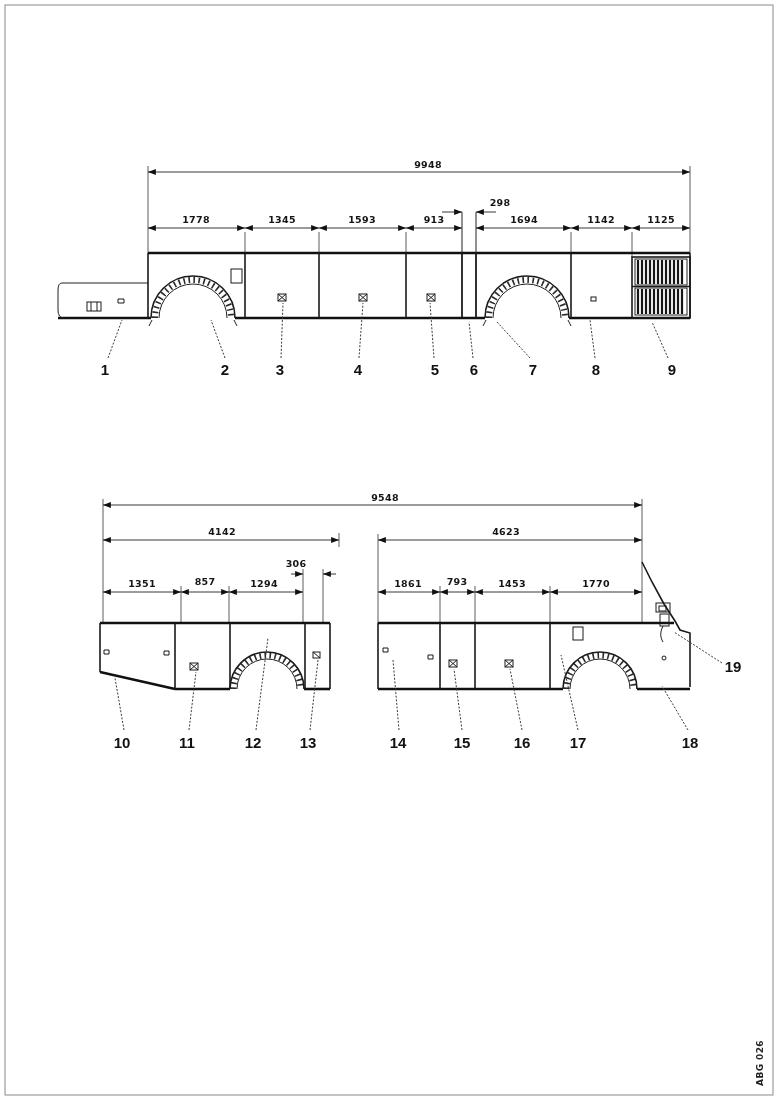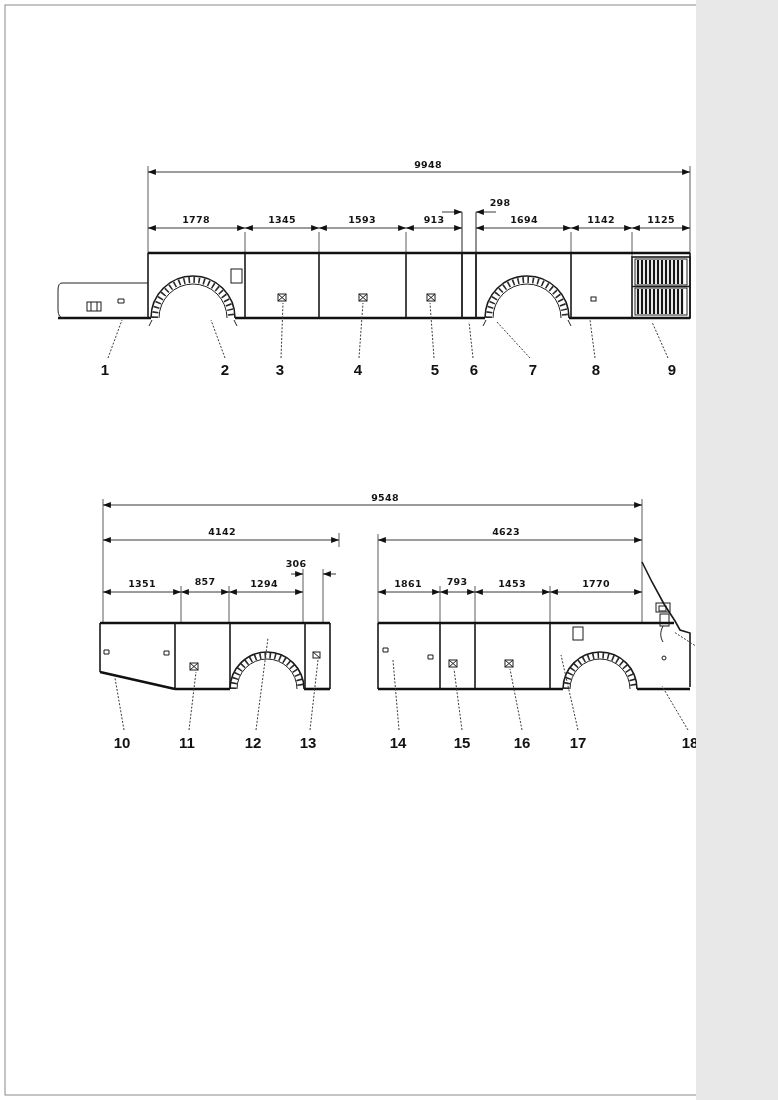--- a/index.html
+++ b/index.html
@@ -1,17 +1,17 @@
 <!DOCTYPE html>
 <html><head>
 <meta charset="utf-8">
 <style>
   html,body{margin:0;padding:0;background:#e8e8e8;}
   .page{
-    position:relative;width:696px;height:1100px;background:#ffffff;
+    position:relative;width:778px;height:1100px;background:#ffffff;
     font-family:"DejaVu Sans",sans-serif;overflow:hidden;
   }
   svg{position:absolute;left:0;top:0;}
   .thin{stroke:#222;stroke-width:1;fill:none;}
   .med{stroke:#1a1a1a;stroke-width:1.6;fill:none;}
   .thick{stroke:#111;stroke-width:2.6;fill:none;}
   .dim{stroke:#222;stroke-width:0.9;fill:none;}
   .ext{stroke:#333;stroke-width:0.8;fill:none;}
   .leader{stroke:#3a3a3a;stroke-width:1;fill:none;stroke-dasharray:2 1.6;}
   .hatch{fill:none;stroke:#2a2a2a;stroke-width:6;stroke-dasharray:1.6 3.4;}

